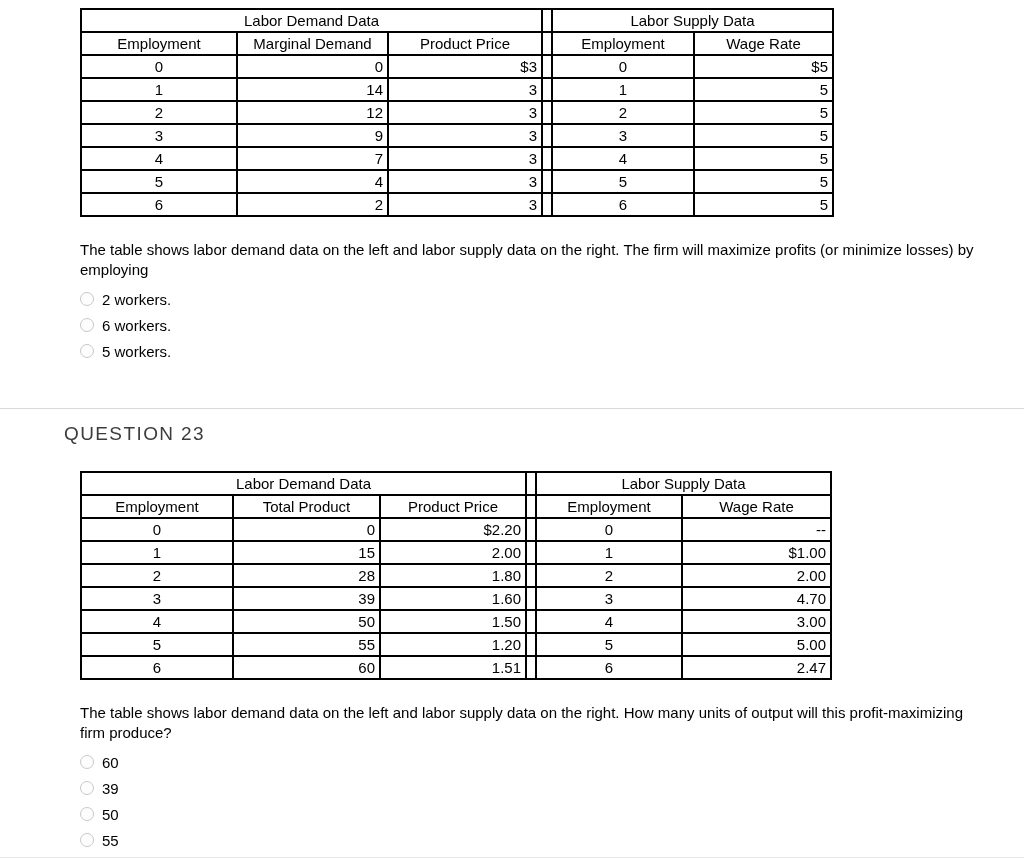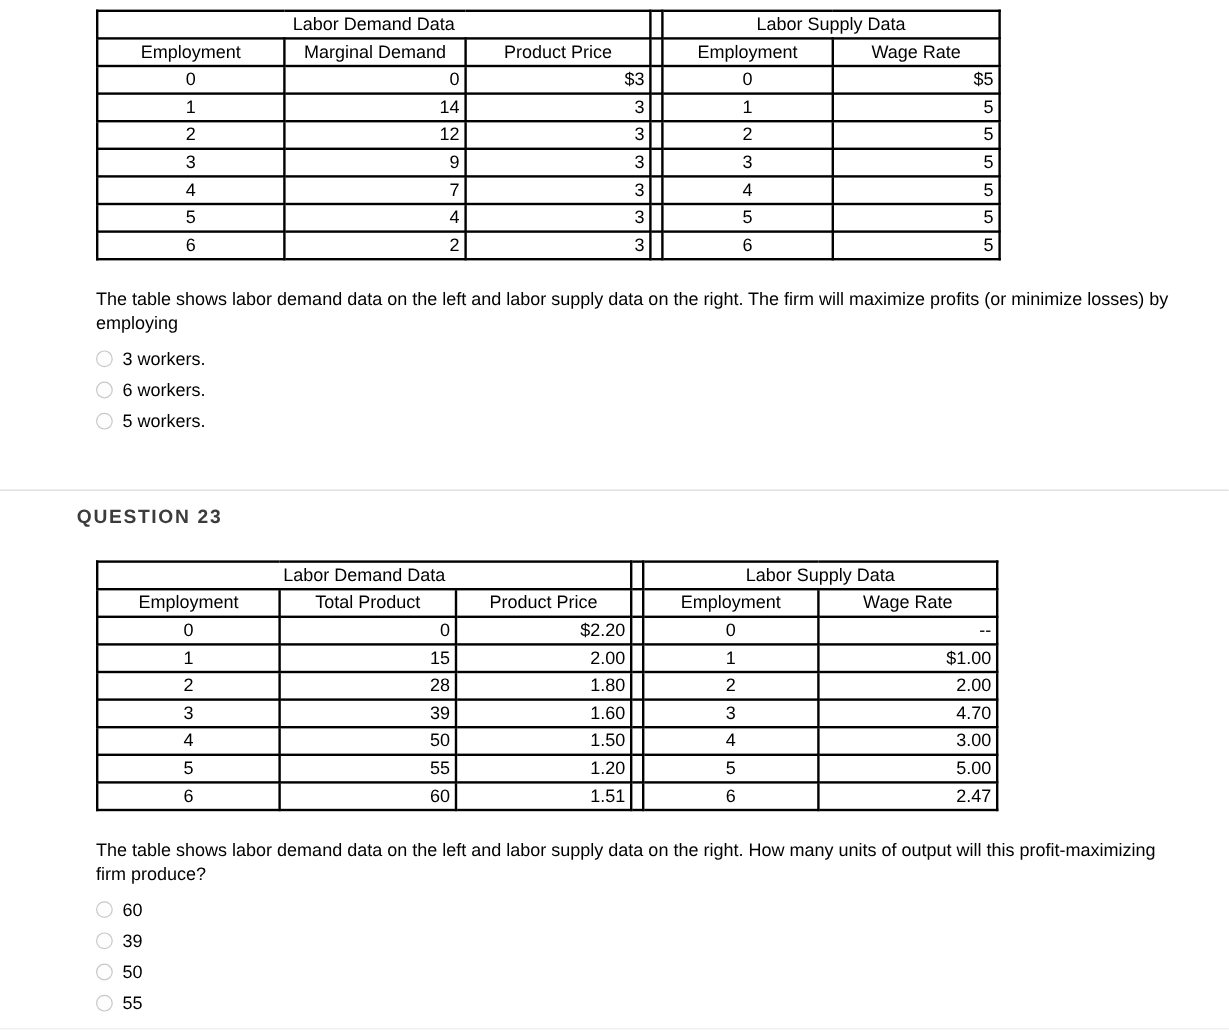--- a/index.html
+++ b/index.html
@@ -22,22 +22,22 @@
   }
 
   .section-divider {
     border: 0;
     border-top: 1px solid #d9d9d9;
     margin: 0;
     width: 100%;
   }
 
   .question-heading {
-    font-size: 16px;
-    font-weight: bold;
+    font-size: 19px;
+    font-weight: normal;
     letter-spacing: 1.4px;
     color: #3c3c3c;
     padding: 14px 0 0 64px;
   }
 
   
   .table-wrap {
     padding-left: 80px;
   }
 
@@ -200,21 +200,21 @@
         </tr>
       </tbody>
     </table>
   </div>
 
   <div class="prompt">The table shows labor demand data on the left and labor supply data on the right. The firm will maximize profits (or minimize losses) by employing</div>
 
   <div class="options">
     <div class="option-row">
       <span class="radio"></span>
-      <span class="option-label">3 workers.</span>
+      <span class="option-label">2 workers.</span>
     </div>
     <div class="option-row">
       <span class="radio"></span>
       <span class="option-label">6 workers.</span>
     </div>
     <div class="option-row">
       <span class="radio"></span>
       <span class="option-label">5 workers.</span>
     </div>
   </div>

